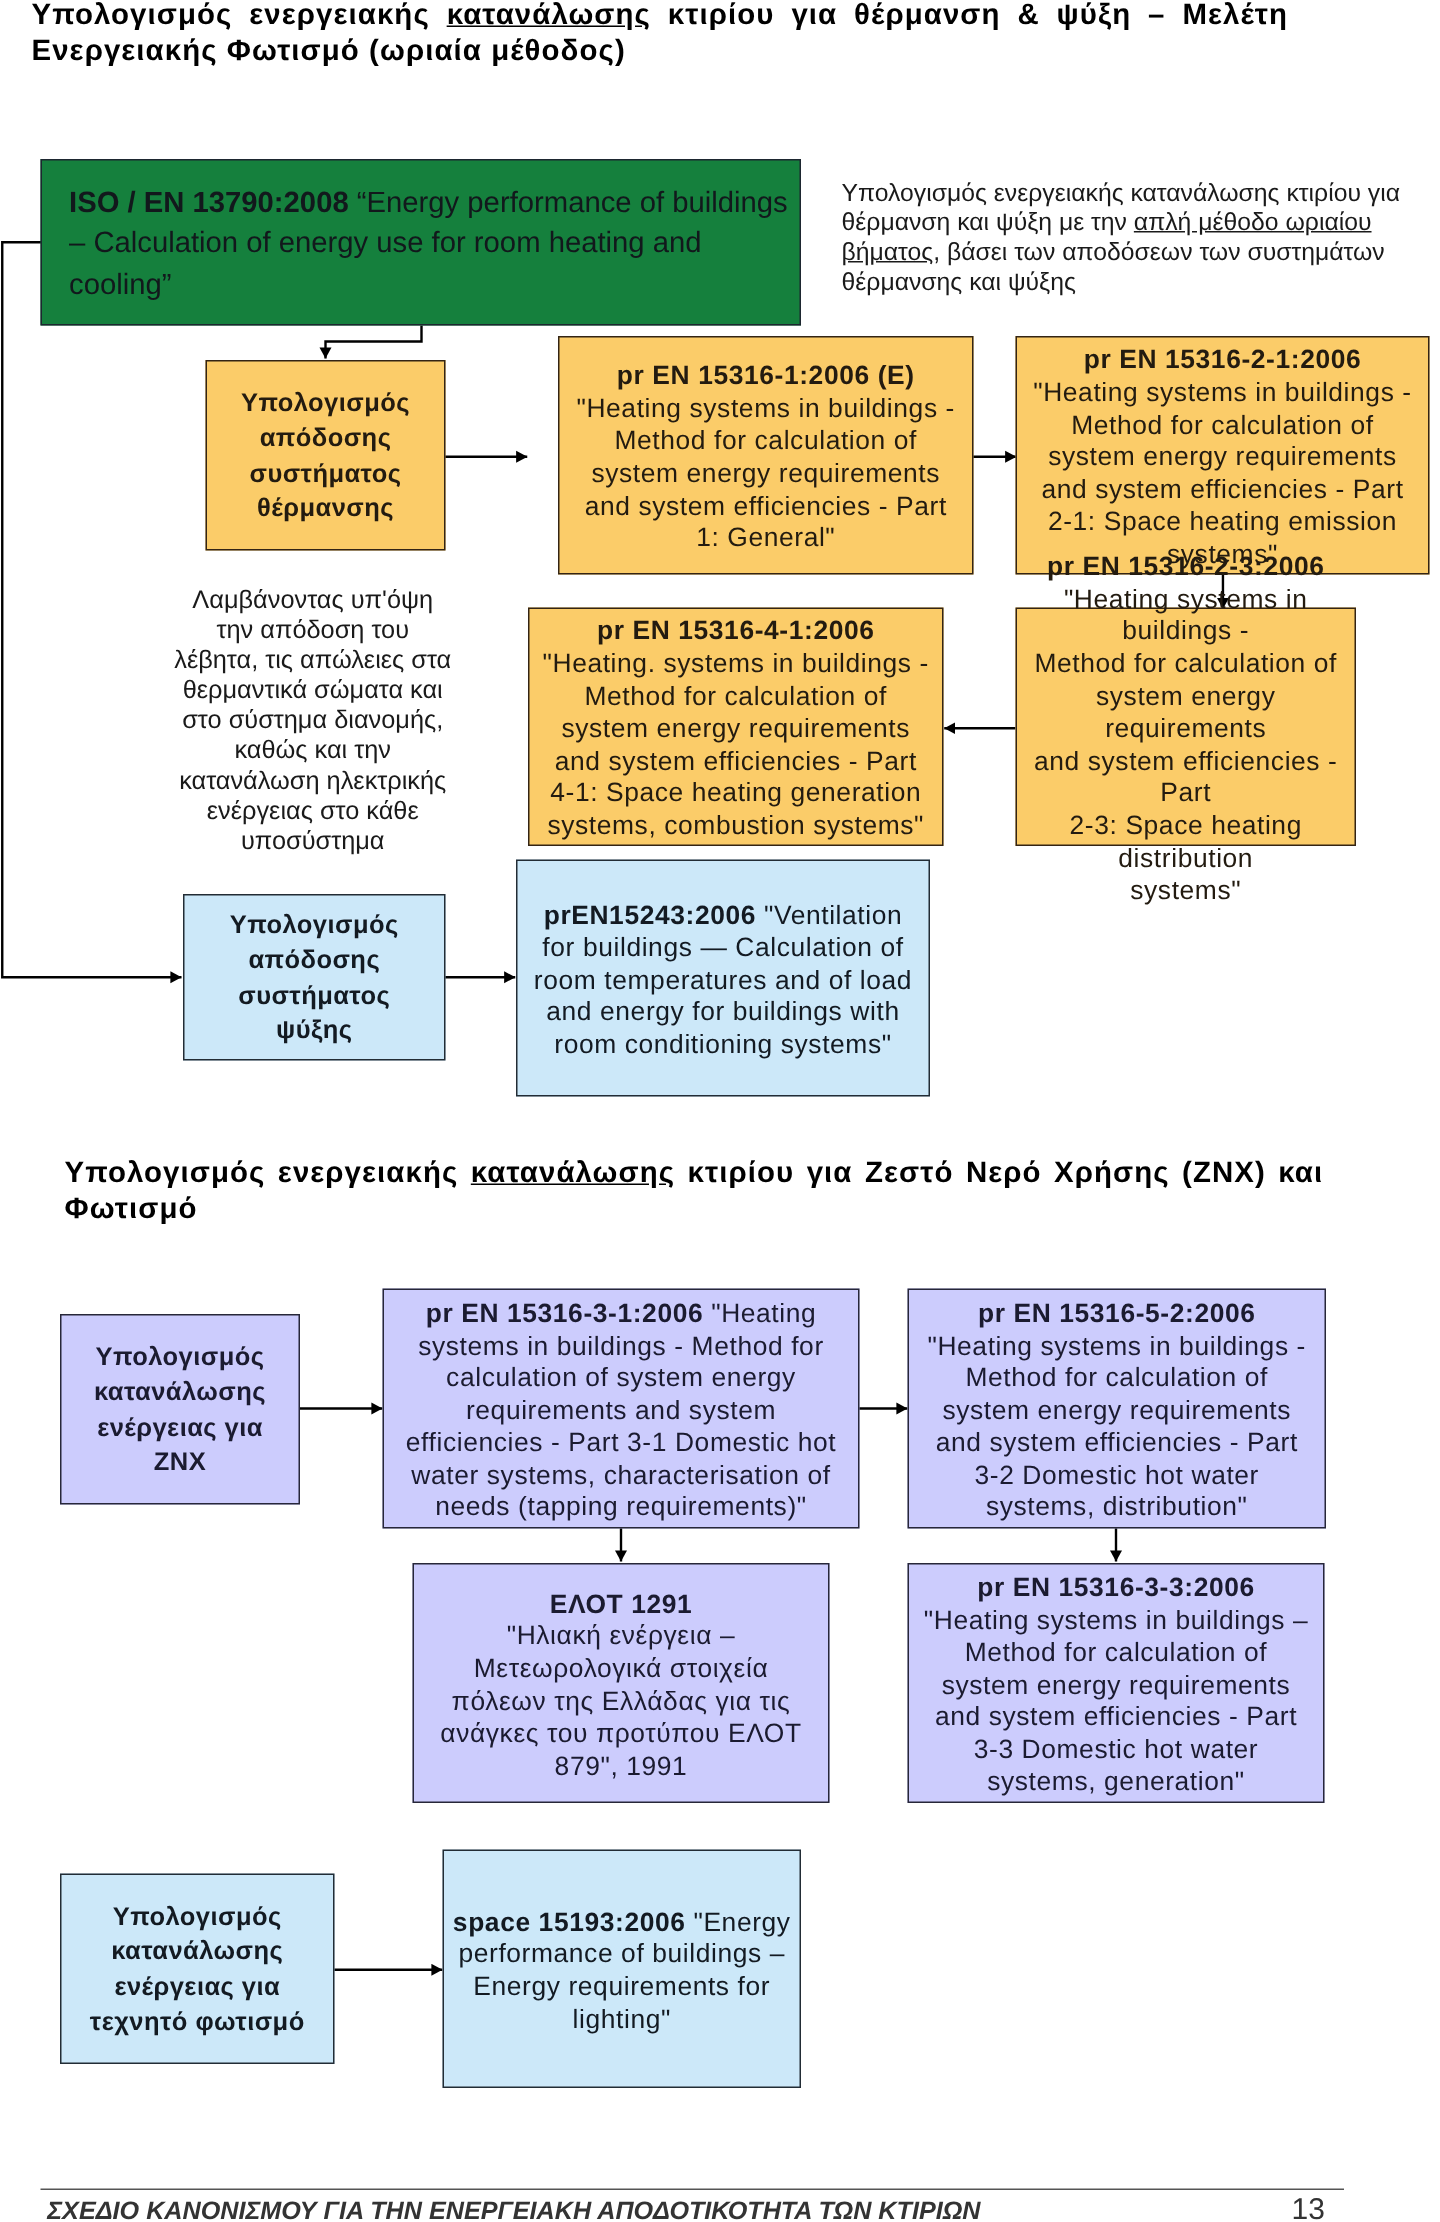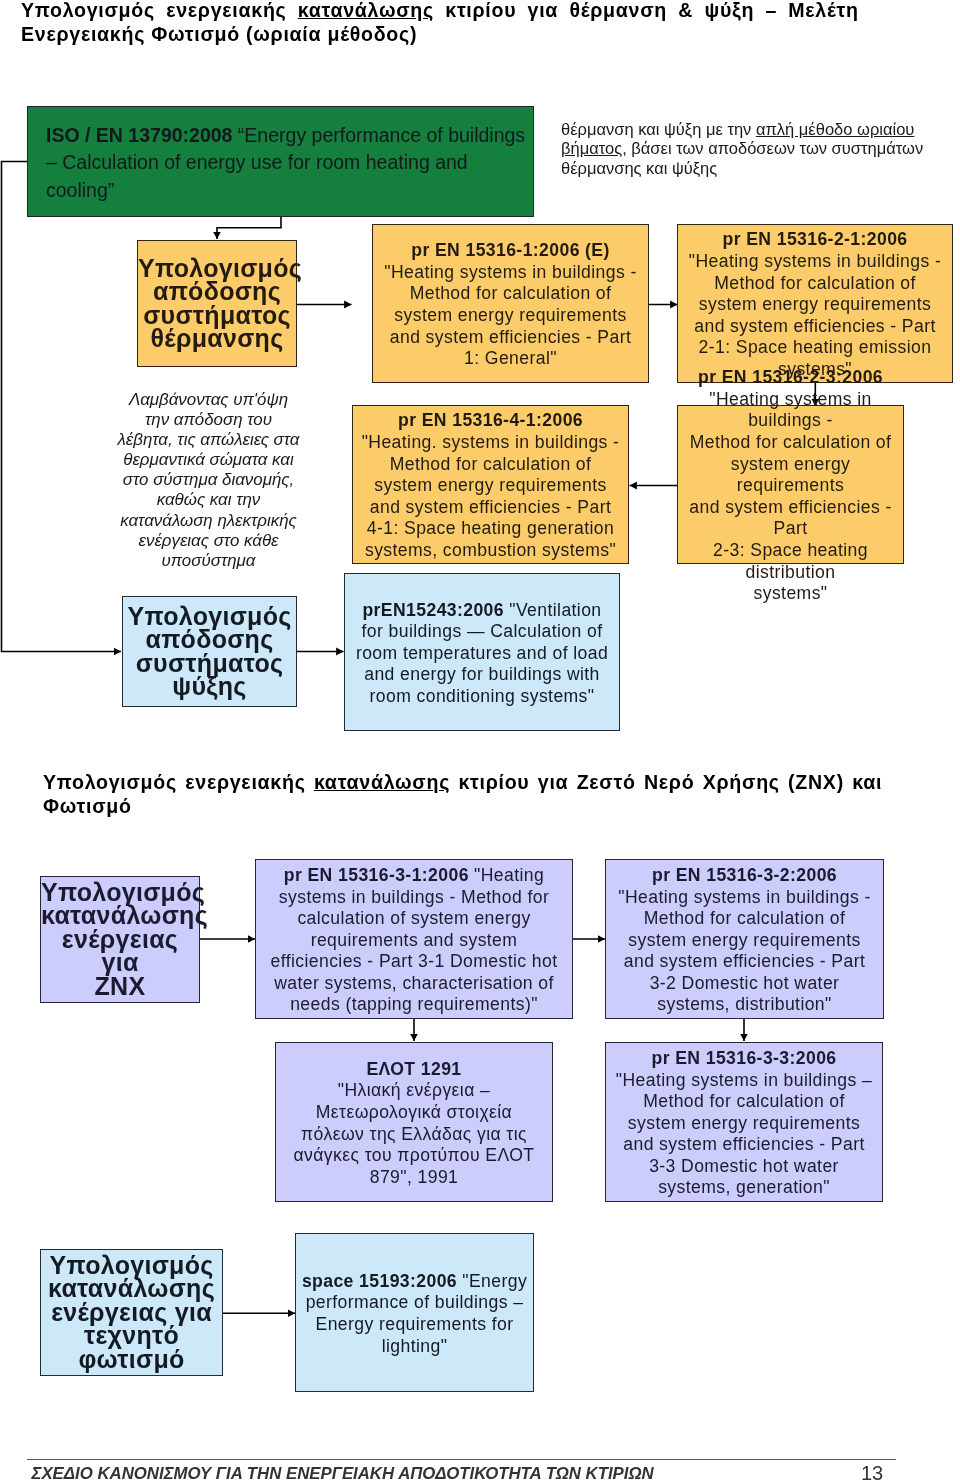--- a/index.html
+++ b/index.html
@@ -23,21 +23,21 @@
   .teal{background:#15803d;border-color:#1d2630;}
   .teal .inner{color:#12181c;}
   .orange{background:#fbcc69;border-color:#332414;}
   .orange .inner{color:#231b10;}
   .lblue{background:#cce8f9;border-color:#222c35;}
   .lblue .inner{color:#131a22;}
   .lav{background:#ccccfd;border-color:#272739;}
   .lav .inner{color:#1b1b30;}
   .std .inner{position:relative;top:1.5px;font-size:17.6px;line-height:21.6px;letter-spacing:0.4px;}
   .std .inner b{font-weight:bold;}
-  .cap .inner{font-size:25px;line-height:23.5px;font-weight:bold;letter-spacing:0.3px;}
+  .cap .inner{font-size:17px;line-height:23.5px;font-weight:bold;letter-spacing:0.3px;}
 
   .note{position:absolute;color:#1a1a1a;text-align:center;}
   .sidenote{position:absolute;color:#1a1a1a;}
   .sidenote u{text-decoration:underline;}
 
   svg.lines{position:absolute;left:0;top:0;width:960px;height:1481px;overflow:visible;
             pointer-events:none;}
 
   .footer-rule{position:absolute;background:#555;}
   .footer-txt{position:absolute;font-style:italic;font-weight:bold;font-size:16.8px;color:#333;
@@ -73,30 +73,31 @@
 
   <div class="box teal" style="left:27px;top:106px;width:507px;height:111px;justify-content:flex-start;">
     <div class="inner" style="text-align:left;padding:3px 8px 0 18px;font-size:19.5px;line-height:27.2px;">
         <div class="l" style="white-space:nowrap"><b>ISO / EN 13790:2008</b> “Energy performance of buildings</div>
         <div class="l" style="white-space:nowrap">– Calculation of energy use for room heating and</div>
         <div class="l" style="white-space:nowrap">cooling”</div>
       </div>
   </div>
 
   <div class="sidenote" style="left:561px;top:119.5px;width:392px;font-size:16.5px;line-height:19.9px;">
+      <div class="l j">Υπολογισμός ενεργειακής κατανάλωσης κτιρίου για</div>
       <div class="l j">θέρμανση και ψύξη με την <u>απλή μέθοδο ωριαίου</u></div>
       <div class="l j"><u>βήματος</u>, βάσει των αποδόσεων των συστημάτων</div>
       <div class="l">θέρμανσης και ψύξης</div>
     </div>
 
   <div class="box orange cap" style="left:137px;top:240px;width:160px;height:127px;">
     <div class="inner">Υπολογισμός<br>απόδοσης<br>συστήματος<br>θέρμανσης</div>
   </div>
 
-  <div class="note" style="left:98.5px;top:390px;width:220px;font-size:16.9px;line-height:20.1px;font-style:italic;">Λαμβάνοντας υπ'όψη<br>την απόδοση του<br>λέβητα, τις απώλειες στα<br>θερμαντικά σώματα και<br>στο σύστημα διανομής,<br>καθώς και την<br>κατανάλωση ηλεκτρικής<br>ενέργειας στο κάθε<br>υποσύστημα</div>
+  <div class="note" style="left:98.5px;top:390px;width:220px;font-size:16.9px;line-height:20.1px;">Λαμβάνοντας υπ'όψη<br>την απόδοση του<br>λέβητα, τις απώλειες στα<br>θερμαντικά σώματα και<br>στο σύστημα διανομής,<br>καθώς και την<br>κατανάλωση ηλεκτρικής<br>ενέργειας στο κάθε<br>υποσύστημα</div>
 
   <div class="box lblue cap" style="left:122px;top:596px;width:175px;height:111px;">
     <div class="inner">Υπολογισμός<br>απόδοσης<br>συστήματος<br>ψύξης</div>
   </div>
 
   <div class="box orange std" style="left:372px;top:224px;width:277px;height:159px;">
     <div class="inner" style="padding:0 4px;">
       <b>pr EN 15316-1:2006 (E)</b><br><span>"Heating systems in buildings -<br>Method for calculation of<br>system energy requirements<br>and system efficiencies - Part<br>1: General"</span>
     </div>
   </div>
@@ -145,21 +146,21 @@
   </div>
 
   <div class="box lav std" style="left:255px;top:859px;width:318px;height:160px;">
     <div class="inner" style="padding:0 3px;">
       <b>pr EN 15316-3-1:2006 </b><span>"Heating<br>systems in buildings - Method for<br>calculation of system energy<br>requirements and system<br>efficiencies - Part 3-1 Domestic hot<br>water systems, characterisation of<br>needs (tapping requirements)"</span>
     </div>
   </div>
 
   <div class="box lav std" style="left:605px;top:859px;width:279px;height:160px;">
     <div class="inner" style="padding:0 3px;">
-      <b>pr EN 15316-3-2:2006</b><br><span>"Heating systems in buildings -<br>Method for calculation of<br>system energy requirements<br>and system efficiencies - Part<br>3-2 Domestic hot water<br>systems, distribution"</span>
+      <b>pr EN 15316-5-2:2006</b><br><span>"Heating systems in buildings -<br>Method for calculation of<br>system energy requirements<br>and system efficiencies - Part<br>3-2 Domestic hot water<br>systems, distribution"</span>
     </div>
   </div>
 
   <div class="box lav std" style="left:275px;top:1042px;width:278px;height:160px;">
     <div class="inner" style="padding:0 4px;">
       <b>ΕΛΟΤ 1291</b><br><span>"Ηλιακή ενέργεια –<br>Μετεωρολογικά στοιχεία<br>πόλεων της Ελλάδας για τις<br>ανάγκες του προτύπου ΕΛΟΤ<br>879", 1991</span>
     </div>
   </div>
 
   <div class="box lav std" style="left:605px;top:1042px;width:278px;height:160px;">

